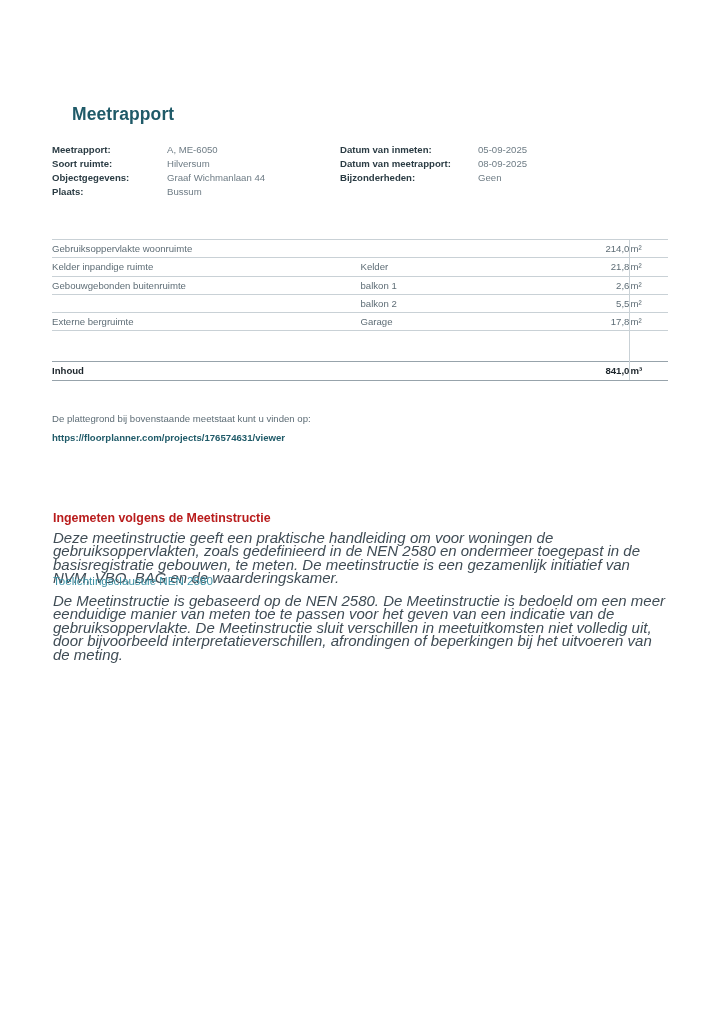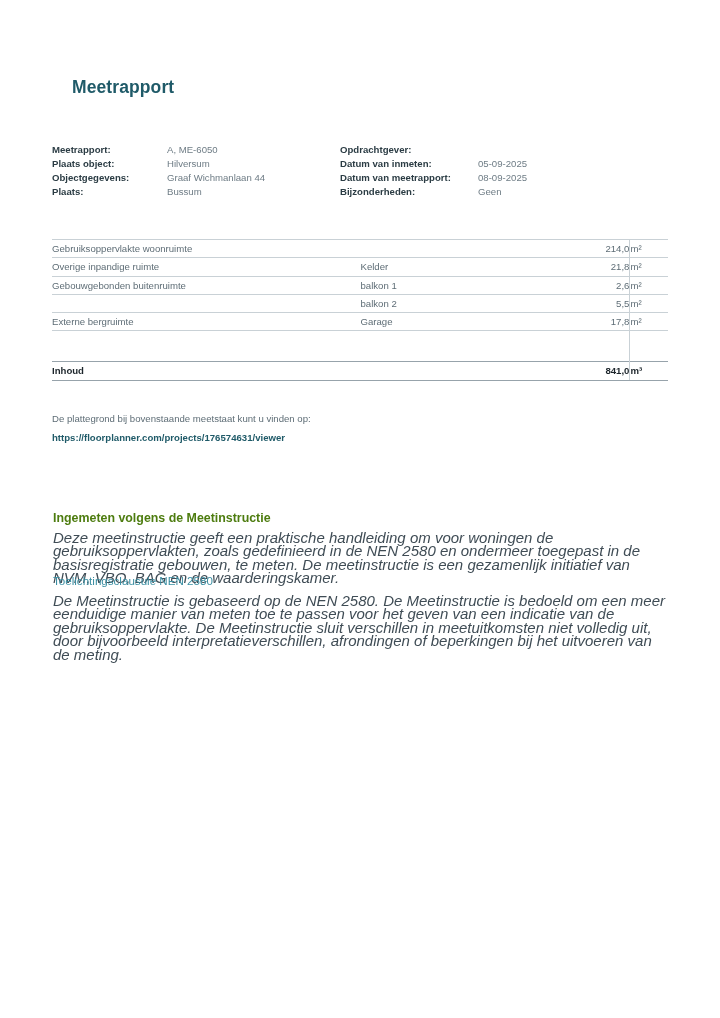--- a/index.html
+++ b/index.html
@@ -22,21 +22,21 @@
     left: 0; top: 0;
     width: 720px;
     height: 1018px;
     background: #fff;
   }
 
   
   .doc-title {
     position: absolute;
     left: 72px;
-    top: 77px;
+    top: 104px;
     font-size: 17.5px;
     font-weight: bold;
     color: #1f5a68;
     letter-spacing: 0.1px;
   }
 
   
   .meta {
     position: absolute;
     left: 52px;
@@ -149,21 +149,21 @@
     text-decoration: none;
   }
 
   
   .sec-h1 {
     position: absolute;
     left: 53px;
     top: 511px;
     font-size: 12.4px;
     font-weight: bold;
-    color: #4d7c0f;
+    color: #b91c1c;
   }
   .para {
     position: absolute;
     left: 53px;
     width: 618px;
     font-size: 15px;
     line-height: 13.4px;
     font-style: italic;
     color: #3f4c55;
   }
@@ -193,37 +193,33 @@
   <div class="doc-title">Meetrapport</div>
 
   <div class="meta">
     <div class="meta-cols">
       <div class="meta-col left">
         <div class="meta-row">
           <span class="meta-label">Meetrapport:</span>
           <span class="meta-value">A, ME-6050</span>
         </div>
         <div class="meta-row">
-          <span class="meta-label">Plaats object:</span>
+          <span class="meta-label">Soort ruimte:</span>
           <span class="meta-value">Hilversum</span>
         </div>
         <div class="meta-row">
           <span class="meta-label">Objectgegevens:</span>
           <span class="meta-value">Graaf Wichmanlaan 44</span>
         </div>
         <div class="meta-row">
           <span class="meta-label">Plaats:</span>
           <span class="meta-value">Bussum</span>
         </div>
       </div>
       <div class="meta-col right">
-        <div class="meta-row">
-          <span class="meta-label">Opdrachtgever:</span>
-          <span class="meta-value"></span>
-        </div>
         <div class="meta-row">
           <span class="meta-label">Datum van inmeten:</span>
           <span class="meta-value">05-09-2025</span>
         </div>
         <div class="meta-row">
           <span class="meta-label">Datum van meetrapport:</span>
           <span class="meta-value">08-09-2025</span>
         </div>
         <div class="meta-row">
           <span class="meta-label">Bijzonderheden:</span>
@@ -236,21 +232,21 @@
   <div class="table-wrap">
     <table class="meetstaat">
       <tbody>
         <tr class="r-row">
           <td class="c-name">Gebruiksoppervlakte woonruimte</td>
           <td class="c-sub"></td>
           <td class="c-val">214,0</td>
           <td class="c-unit">m²</td>
         </tr>
         <tr class="r-row">
-          <td class="c-name">Overige inpandige ruimte</td>
+          <td class="c-name">Kelder inpandige ruimte</td>
           <td class="c-sub">Kelder</td>
           <td class="c-val">21,8</td>
           <td class="c-unit">m²</td>
         </tr>
         <tr class="r-row">
           <td class="c-name">Gebouwgebonden buitenruimte</td>
           <td class="c-sub">balkon 1</td>
           <td class="c-val">2,6</td>
           <td class="c-unit">m²</td>
         </tr>

